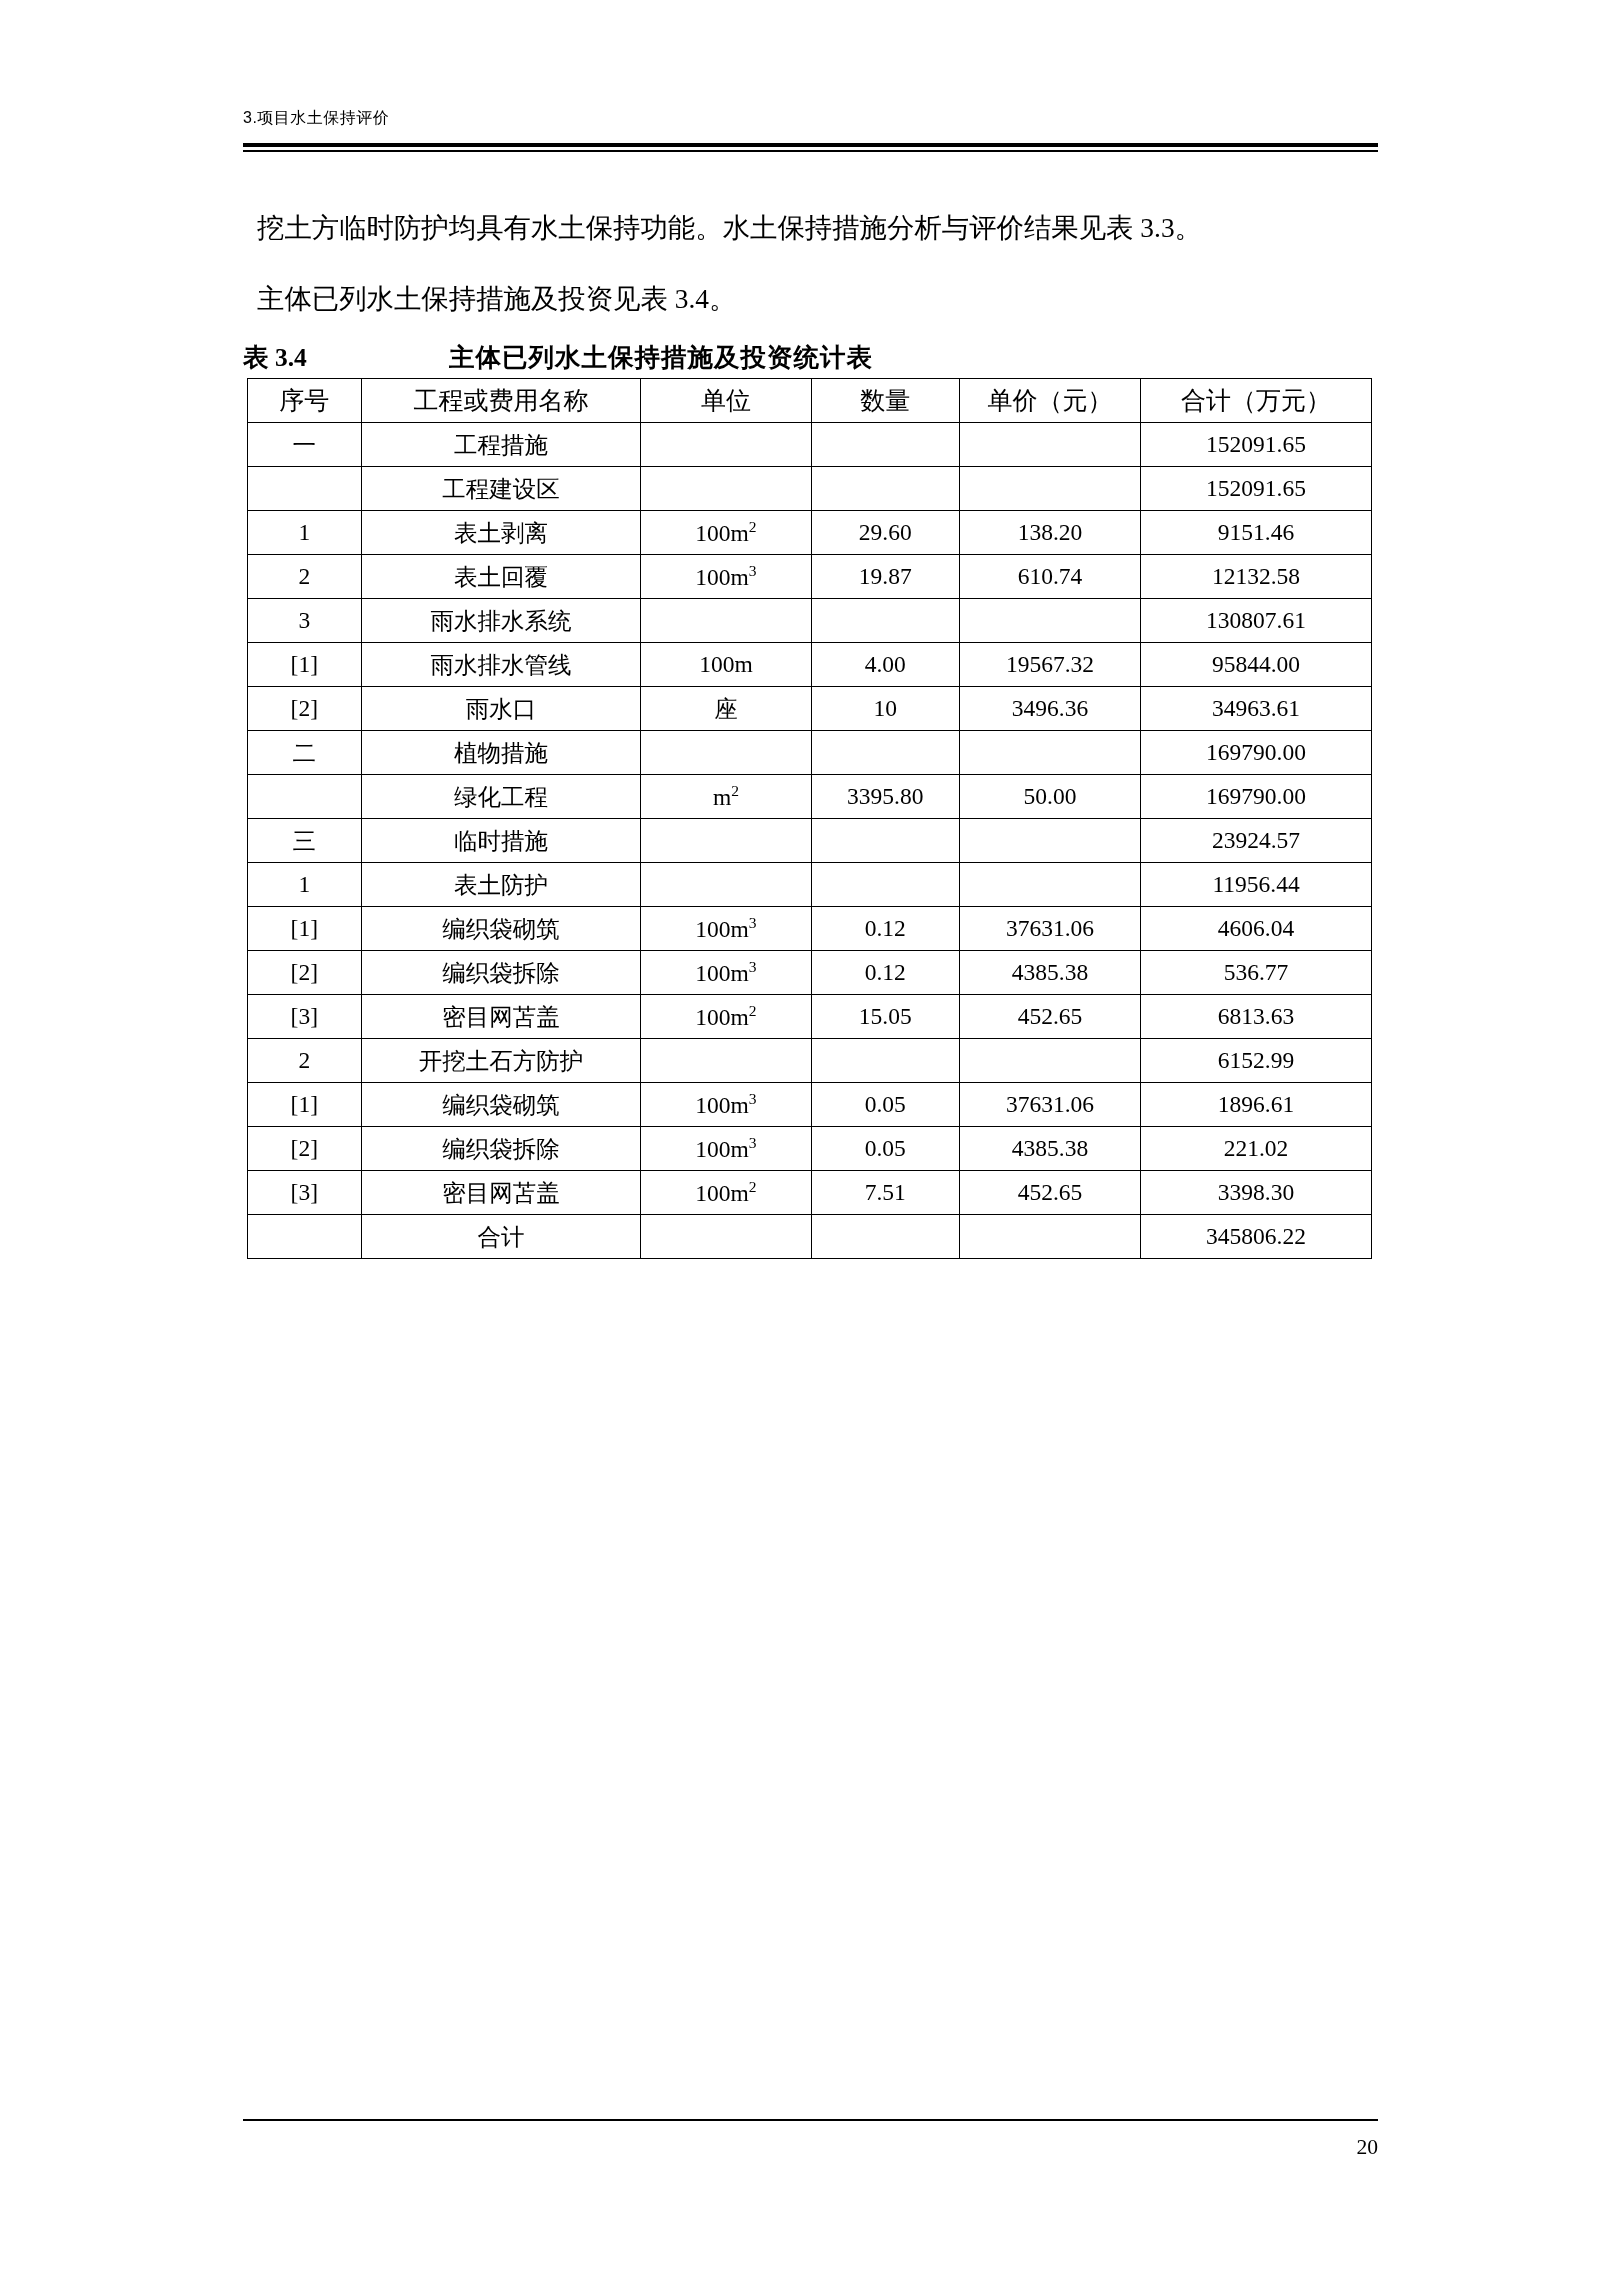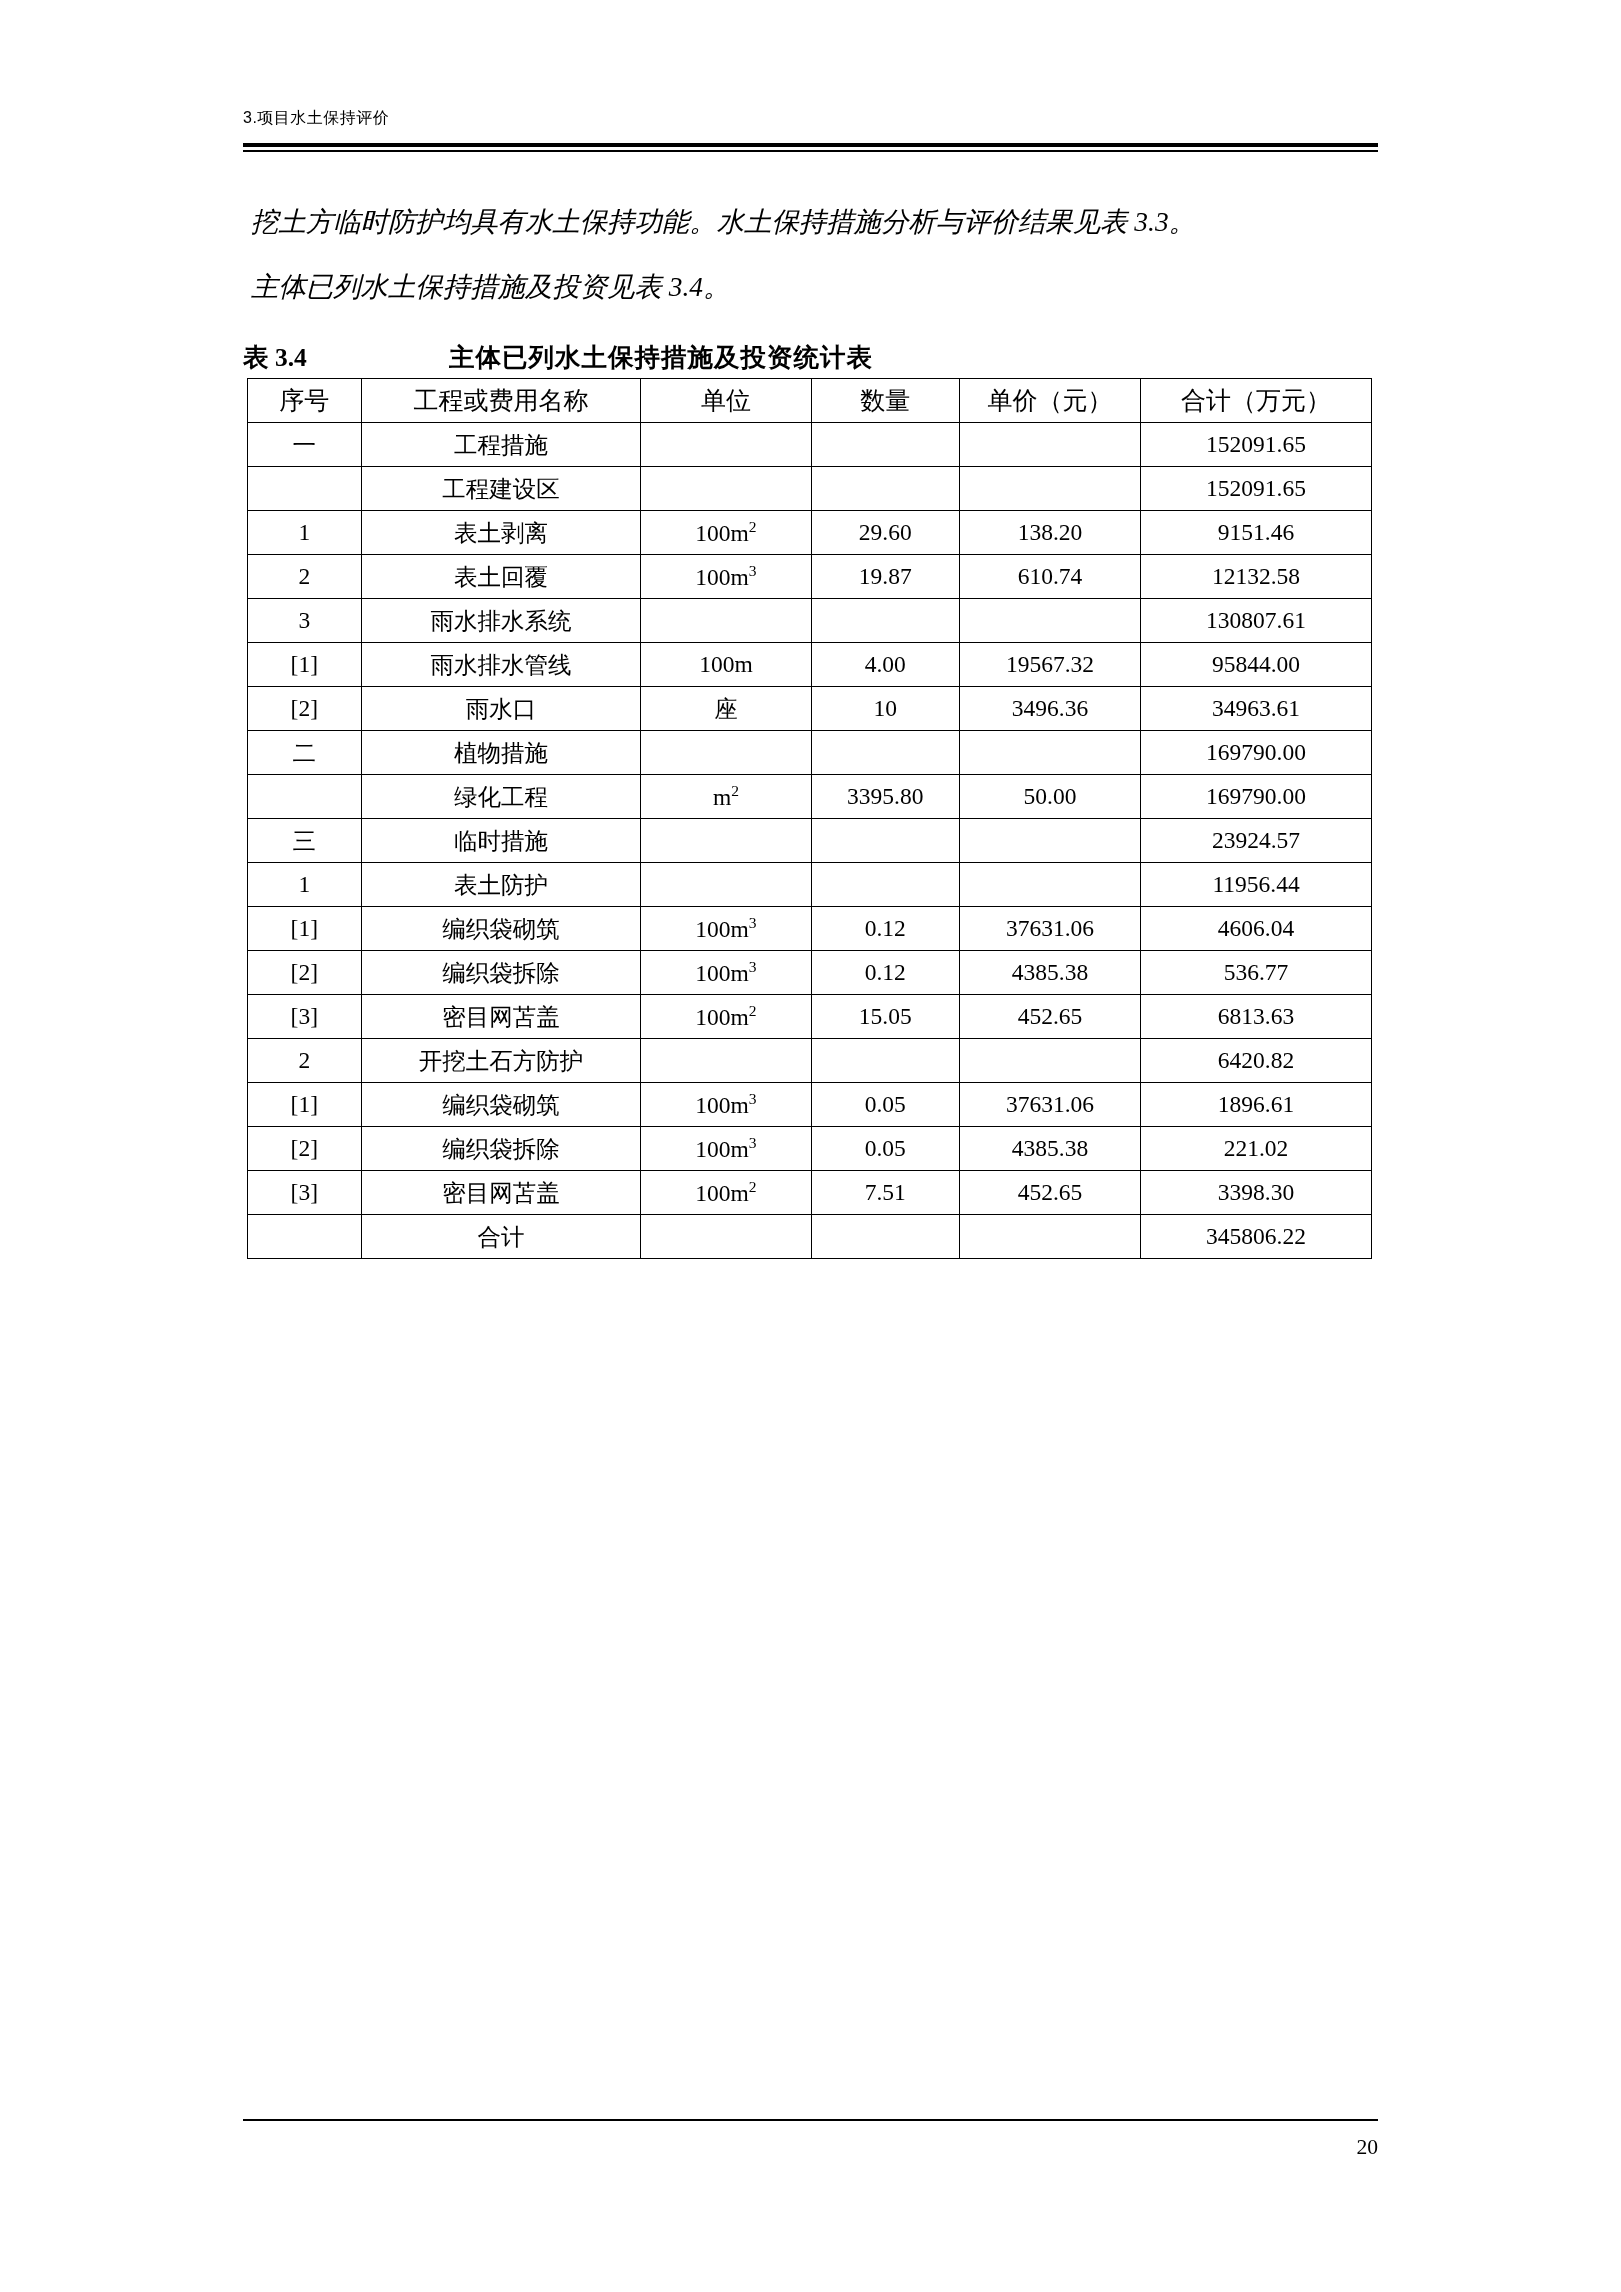--- a/index.html
+++ b/index.html
@@ -50,23 +50,22 @@
   .body-text {
     position: absolute;
     left: 243px;
     top: 186px;
     width: 1137px;
     font-size: 27.4px;
     line-height: 57px;
     text-align: justify;
   }
   .body-text p {
-    margin: 8px;
+    margin: 14px;
     text-indent: 0;
-    font-style: italic;
   }
   .table-caption {
     position: absolute;
     left: 243px;
     top: 316px;
     width: 1137px;
     font-size: 25.5px;
     font-weight: bold;
   }
   .table-caption .cap-label {
@@ -269,21 +268,21 @@
           <td>15.05</td>
           <td>452.65</td>
           <td>6813.63</td>
         </tr>
         <tr>
           <td>2</td>
           <td>开挖土石方防护</td>
           <td></td>
           <td></td>
           <td></td>
-          <td>6420.82</td>
+          <td>6152.99</td>
         </tr>
         <tr>
           <td>[1]</td>
           <td>编织袋砌筑</td>
           <td>100m<sup>3</sup></td>
           <td>0.05</td>
           <td>37631.06</td>
           <td>1896.61</td>
         </tr>
         <tr>

